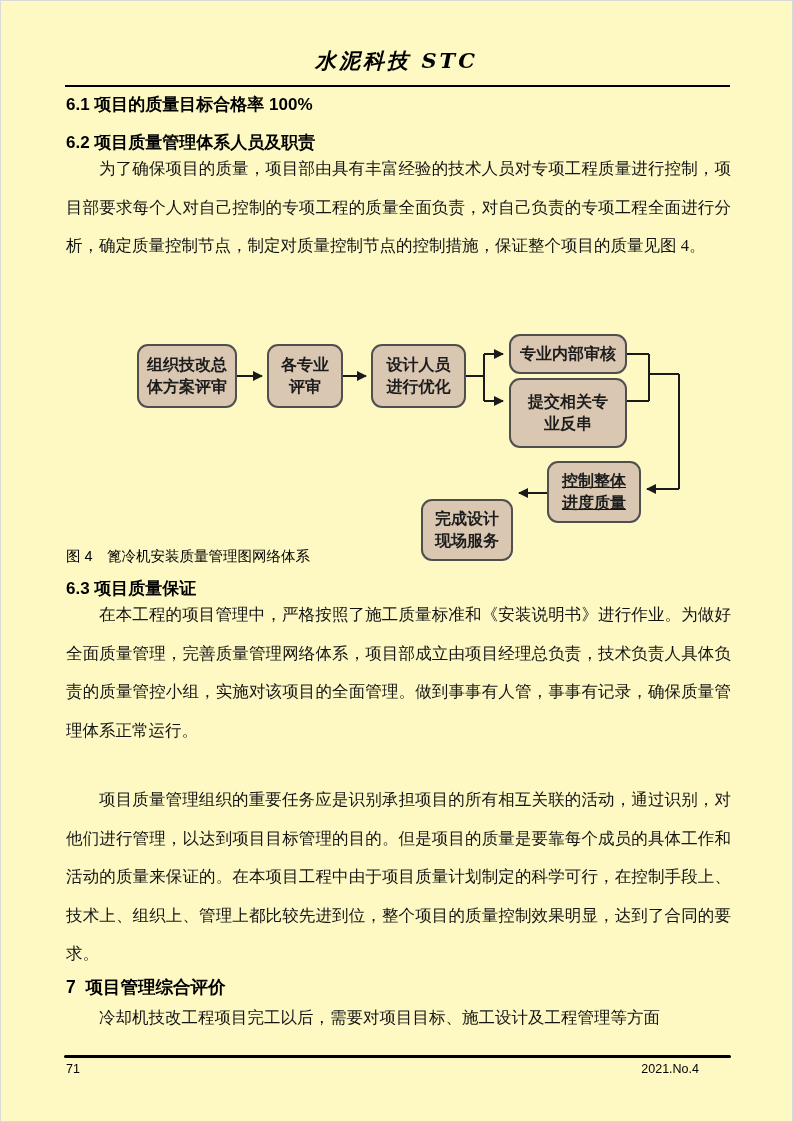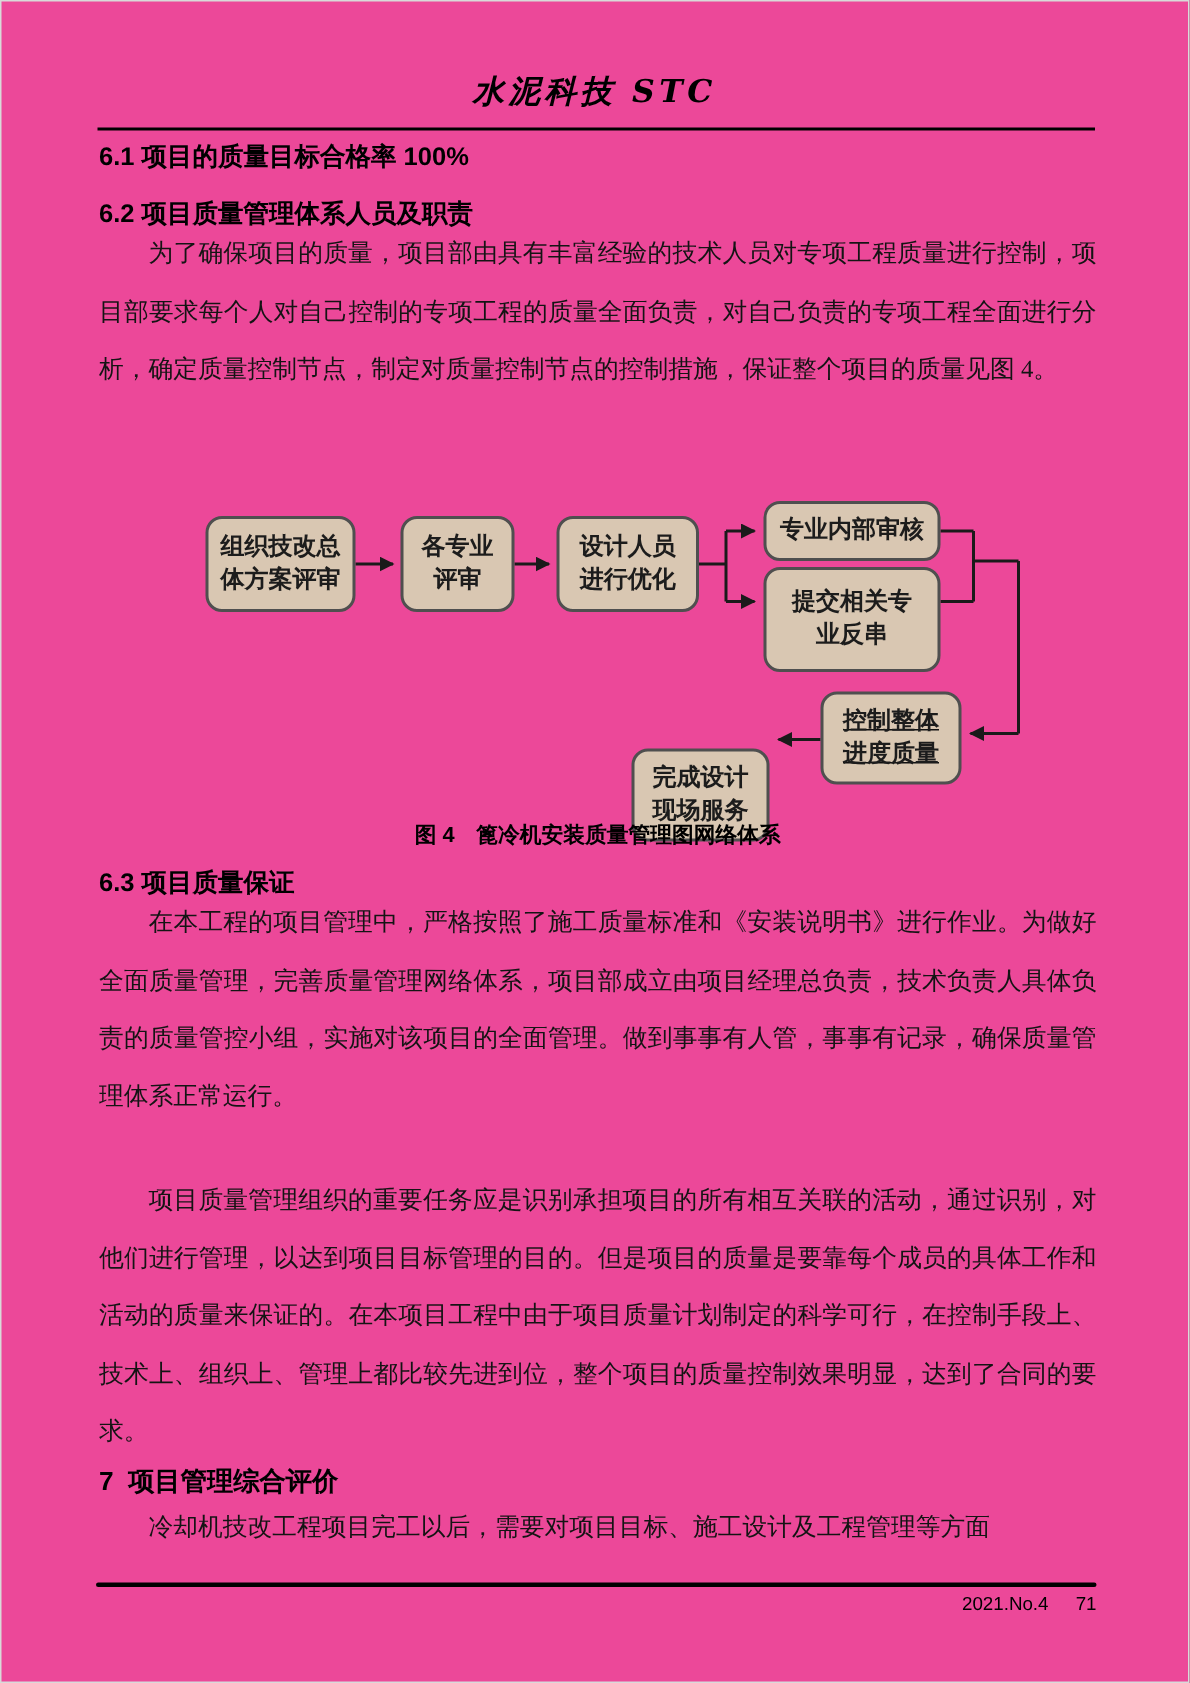--- a/index.html
+++ b/index.html
@@ -1,21 +1,21 @@
 <!DOCTYPE html>
 <html><head>
 <meta charset="utf-8">
 <style>
   html, body { margin: 0; padding: 0; background: #9e9e9e; }
   .page {
     position: relative;
     width: 793px;
     height: 1122px;
     margin: 0 auto;
-    background: #ec4899;
+    background: #fef9c3;
     border: 1px solid #d9d9d9;
     box-sizing: border-box;
     overflow: hidden;
     font-family: "Liberation Serif", serif;
     color: #111;
     --node-fill: #d9c7b2;
     --node-border: #4f4f4f;
     --connector: #1a1a1a;
   }
   .abs { position: absolute; }
@@ -86,31 +86,31 @@
   .n1 { left: 71px;  top: 15px;  width: 100px; height: 64px; }
   .n2 { left: 201px; top: 15px;  width: 76px;  height: 64px; align-items: center; }
   .n3 { left: 305px; top: 15px;  width: 95px;  height: 64px; }
   .n4 { left: 443px; top: 5px;   width: 118px; height: 40px; }
   .n5 { left: 443px; top: 49px;  width: 118px; height: 70px; }
   .n6 { left: 481px; top: 132px; width: 94px;  height: 62px; text-decoration: underline; }
   .n7 { left: 355px; top: 138px; width: 92px;  height: 62px; margin-top: 32px; }
 
   .fig-caption {
     top: 546px; left: 65px; width: 665px;
-    text-align: center;
+    text-align: left;
     font-family: "Liberation Sans", sans-serif;
-    font-weight: bold;
+    font-weight: normal;
     font-size: 14.5px;
     color: #000;
   }
 
   .footer-rule { top: 1054px; left: 63px; width: 667px; height: 3px; background: #000; border-radius: 2px; }
   .footer-row { top: 1061px; left: 65px; width: 665px; height: 20px;
     font-family: "Liberation Sans", sans-serif; font-size: 12.5px; color: #000; }
-  .footer-page { position: absolute; left: 0; width: 100%; text-align: right; }
+  .footer-page { position: absolute; left: 0; width: 100%; text-align: left; }
   .footer-issue { position: absolute; right: 32px; top: 0; }
 </style>
 </head>
 <body>
 
 <div class="page" style="--node-fill: #d9c7b2; --node-border: #4f4f4f; --connector: #1a1a1a;">
 
   <div class="abs journal-title">水泥科技 STC</div>
   <div class="abs header-rule"></div>
 

